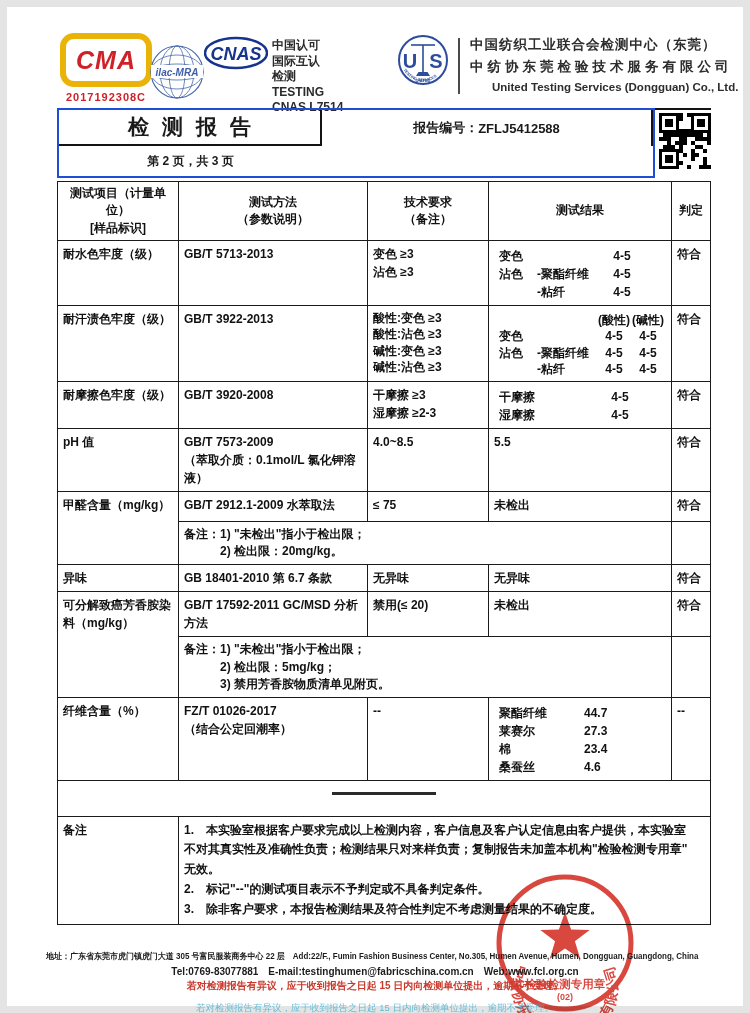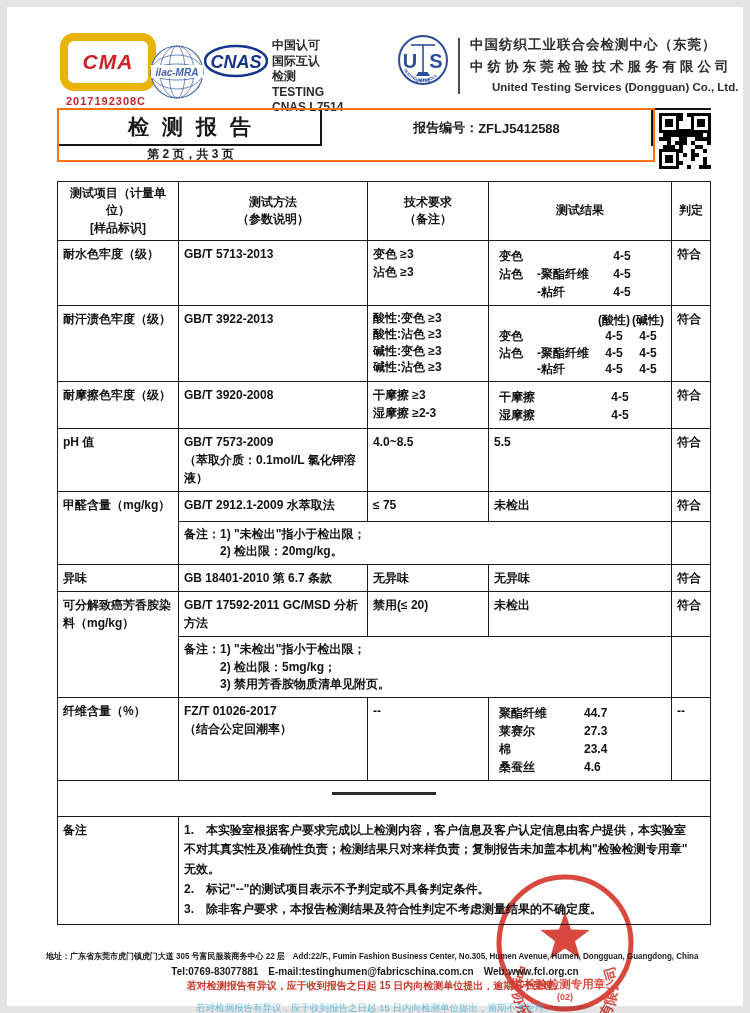--- a/index.html
+++ b/index.html
@@ -1,36 +1,36 @@
 <!DOCTYPE html>
 <html><head>
 <meta charset="utf-8">
 <style>
   html,body{margin:0;padding:0;background:#fff;}
   .page{position:relative;width:750px;height:1013px;background:#fff;overflow:hidden;
         font-family:"Liberation Sans",sans-serif;color:#1a1a1a;
         box-shadow:inset 0 0 0 7px #e4e4e4;}
   
   .cma{position:absolute;left:60px;top:33px;width:92px;text-align:center;}
-  .cma-mark{width:80px;height:42px;margin:0 auto;border:8px solid #eab308;border-radius:14px;
+  .cma-mark{width:80px;height:42px;margin:0 auto;border:6px solid #eab308;border-radius:14px;
             display:flex;align-items:center;justify-content:center;
-            font-weight:bold;font-style:italic;font-size:21px;color:#cf2128;letter-spacing:1px;}
+            font-weight:bold;font-style:italic;font-size:25px;color:#cf2128;letter-spacing:1px;}
   .cma-num{margin-top:4px;color:#cf2128;font-size:11px;font-weight:bold;letter-spacing:1px;}
   .ilac{position:absolute;left:149px;top:44px;}
-  .cnas{position:absolute;left:204px;top:40px;}
+  .cnas{position:absolute;left:204px;top:32px;}
   .cnas-info{position:absolute;left:272px;top:38px;font-size:12px;font-weight:bold;color:#2a2a2a;line-height:1.3;}
   .uts{position:absolute;left:394px;top:32px;}
   .org-divider{position:absolute;left:458px;top:38px;width:2px;height:56px;background:#4a4a4a;}
   .org-names{position:absolute;left:470px;top:36px;width:244px;color:#2d2d2d;}
   .org-cn1{font-size:13.5px;font-weight:bold;letter-spacing:1px;white-space:nowrap;}
   .org-cn2{font-size:13.5px;font-weight:bold;letter-spacing:4px;margin-top:4px;white-space:nowrap;}
   .org-en{font-size:11.5px;font-weight:bold;margin-top:5px;white-space:nowrap;padding-left:22px;}
   
-  .rpt-head{position:absolute;left:57px;top:108px;width:598px;height:54px;box-sizing:border-box;
-            border:2px solid #f97316;display:grid;grid-template-columns:263px 1fr;grid-template-rows:36px 1fr;}
+  .rpt-head{position:absolute;left:57px;top:108px;width:598px;height:70px;box-sizing:border-box;
+            border:2px solid #1d4ed8;display:grid;grid-template-columns:263px 1fr;grid-template-rows:36px 1fr;}
   .rh-title{border-right:2px solid #141414;border-bottom:2px solid #141414;
             display:flex;align-items:center;justify-content:center;
             font-size:21px;font-weight:bold;letter-spacing:13px;text-indent:13px;}
   .rh-anti{border-bottom:2px solid #141414;display:flex;flex-direction:column;justify-content:center;
            text-align:center;font-size:11px;font-weight:bold;line-height:1.5;}
   .rh-no{border-right:2px solid #141414;display:flex;align-items:center;justify-content:center;
          font-size:13px;font-weight:bold;}
   .rh-page{display:flex;align-items:center;justify-content:center;font-size:12px;font-weight:bold;}
   .topline-ext{position:absolute;left:655px;top:108px;width:56px;height:2px;background:#141414;}
   .qr{position:absolute;left:659px;top:112px;}

